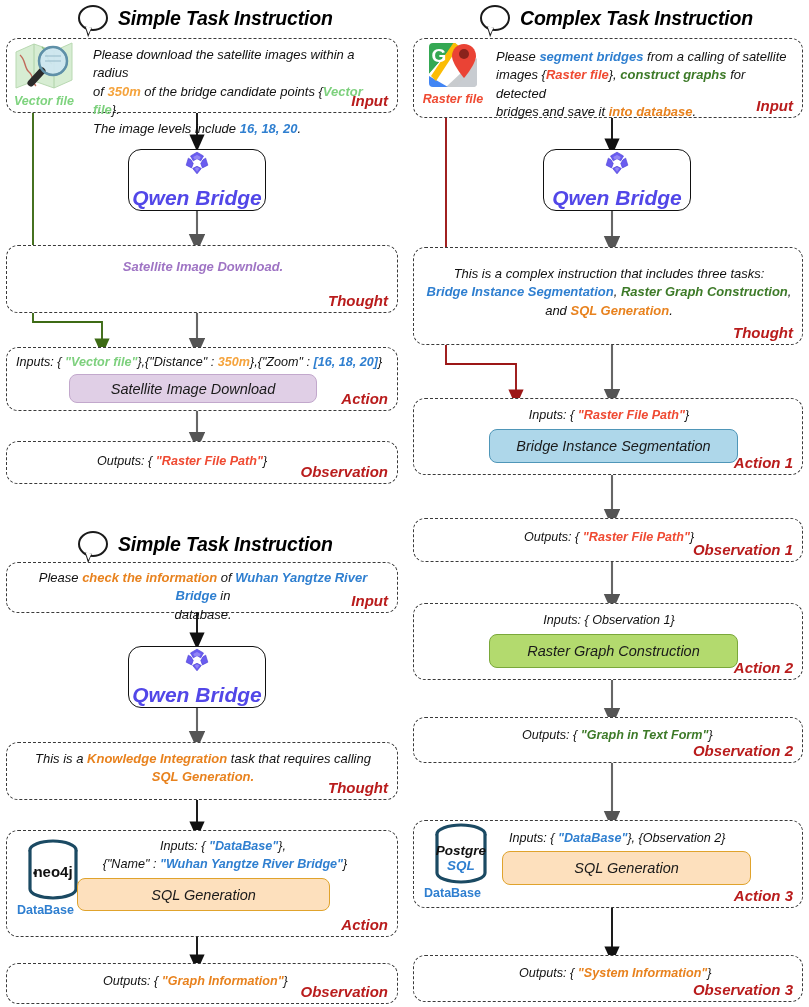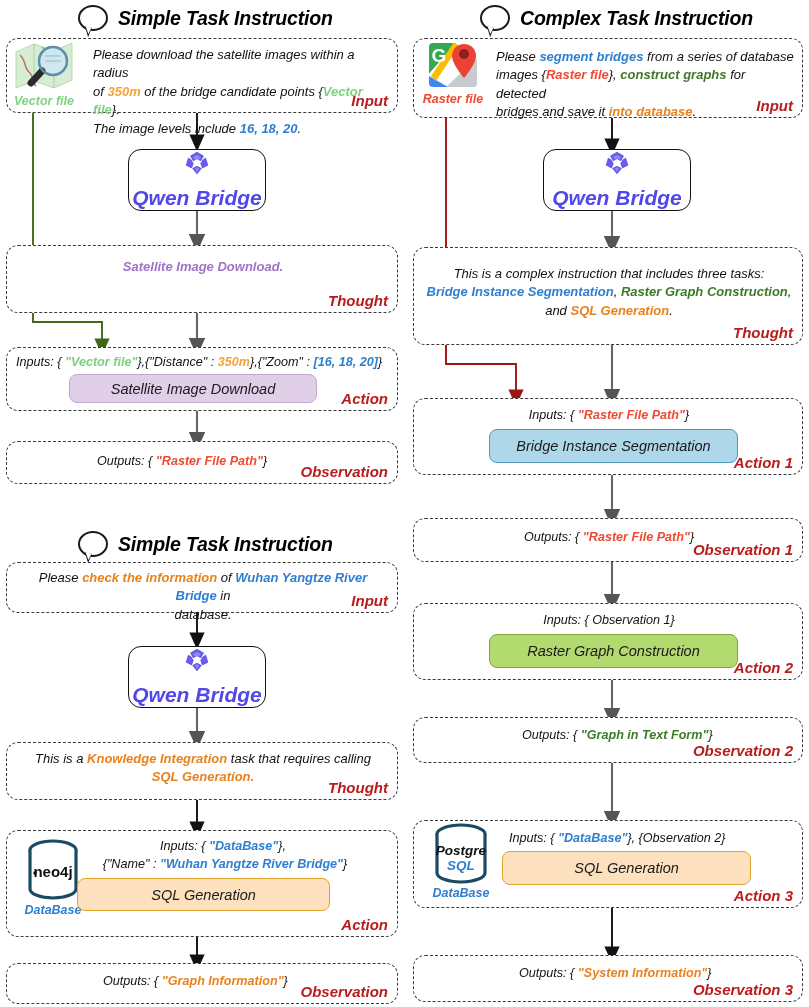--- a/index.html
+++ b/index.html
@@ -89,21 +89,21 @@
   .arrows{position:absolute;left:0;top:0;width:809px;height:1007px;pointer-events:none;}
 
   
   .file-icon-wrap{position:absolute;text-align:center;}
   .file-cap{font-size:12.5px;font-weight:bold;font-style:italic;white-space:nowrap;}
   .cap-green{color:#7ed37e;}
   .cap-red{color:#ef4a32;}
 
   
   .db{position:absolute;}
-  .db-cap{font-size:12.5px;font-style:italic;font-weight:bold;color:#2f7fd0;text-align:center;white-space:nowrap;}
+  .db-cap{font-size:12.5px;font-weight:bold;color:#2f7fd0;white-space:nowrap;}
 
   .inputs-line{position:absolute;font-size:12.6px;font-style:italic;color:#111;white-space:nowrap;}
   .outputs-line{position:absolute;font-size:12.6px;font-style:italic;color:#111;white-space:nowrap;}
 </style>
 </head>
 <body>
 
 <svg class="arrows" viewBox="0 0 809 1007">
   <defs>
     <marker id="ah-gray" markerWidth="9" markerHeight="9" refX="4.5" refY="4" orient="auto">
@@ -299,21 +299,21 @@
 
   <div class="sec-header" style="left:75px;top:5px;">
     <span class="bubble"></span>
     <span class="sec-title">Complex Task Instruction</span>
   </div>
 
   <div class="panel" style="left:8px;top:38px;width:390px;height:80px;">
     <div class="tag">Input</div>
     <div class="body-text" style="position:absolute;left:82px;top:9px;width:300px;">
       <div>
-        <span>Please </span><span class="c-blue">segment bridges</span><span> from a series of database</span>
+        <span>Please </span><span class="c-blue">segment bridges</span><span> from a calling of satellite</span>
       </div>
       <div>
         <span>images {</span><span class="c-red">Raster file</span><span>}, </span><span class="c-green2">construct graphs</span><span> for detected</span>
       </div>
       <div>
         <span>bridges and save it </span><span class="c-orange2">into database</span><span>.</span>
       </div>
     </div>
   </div>
 

